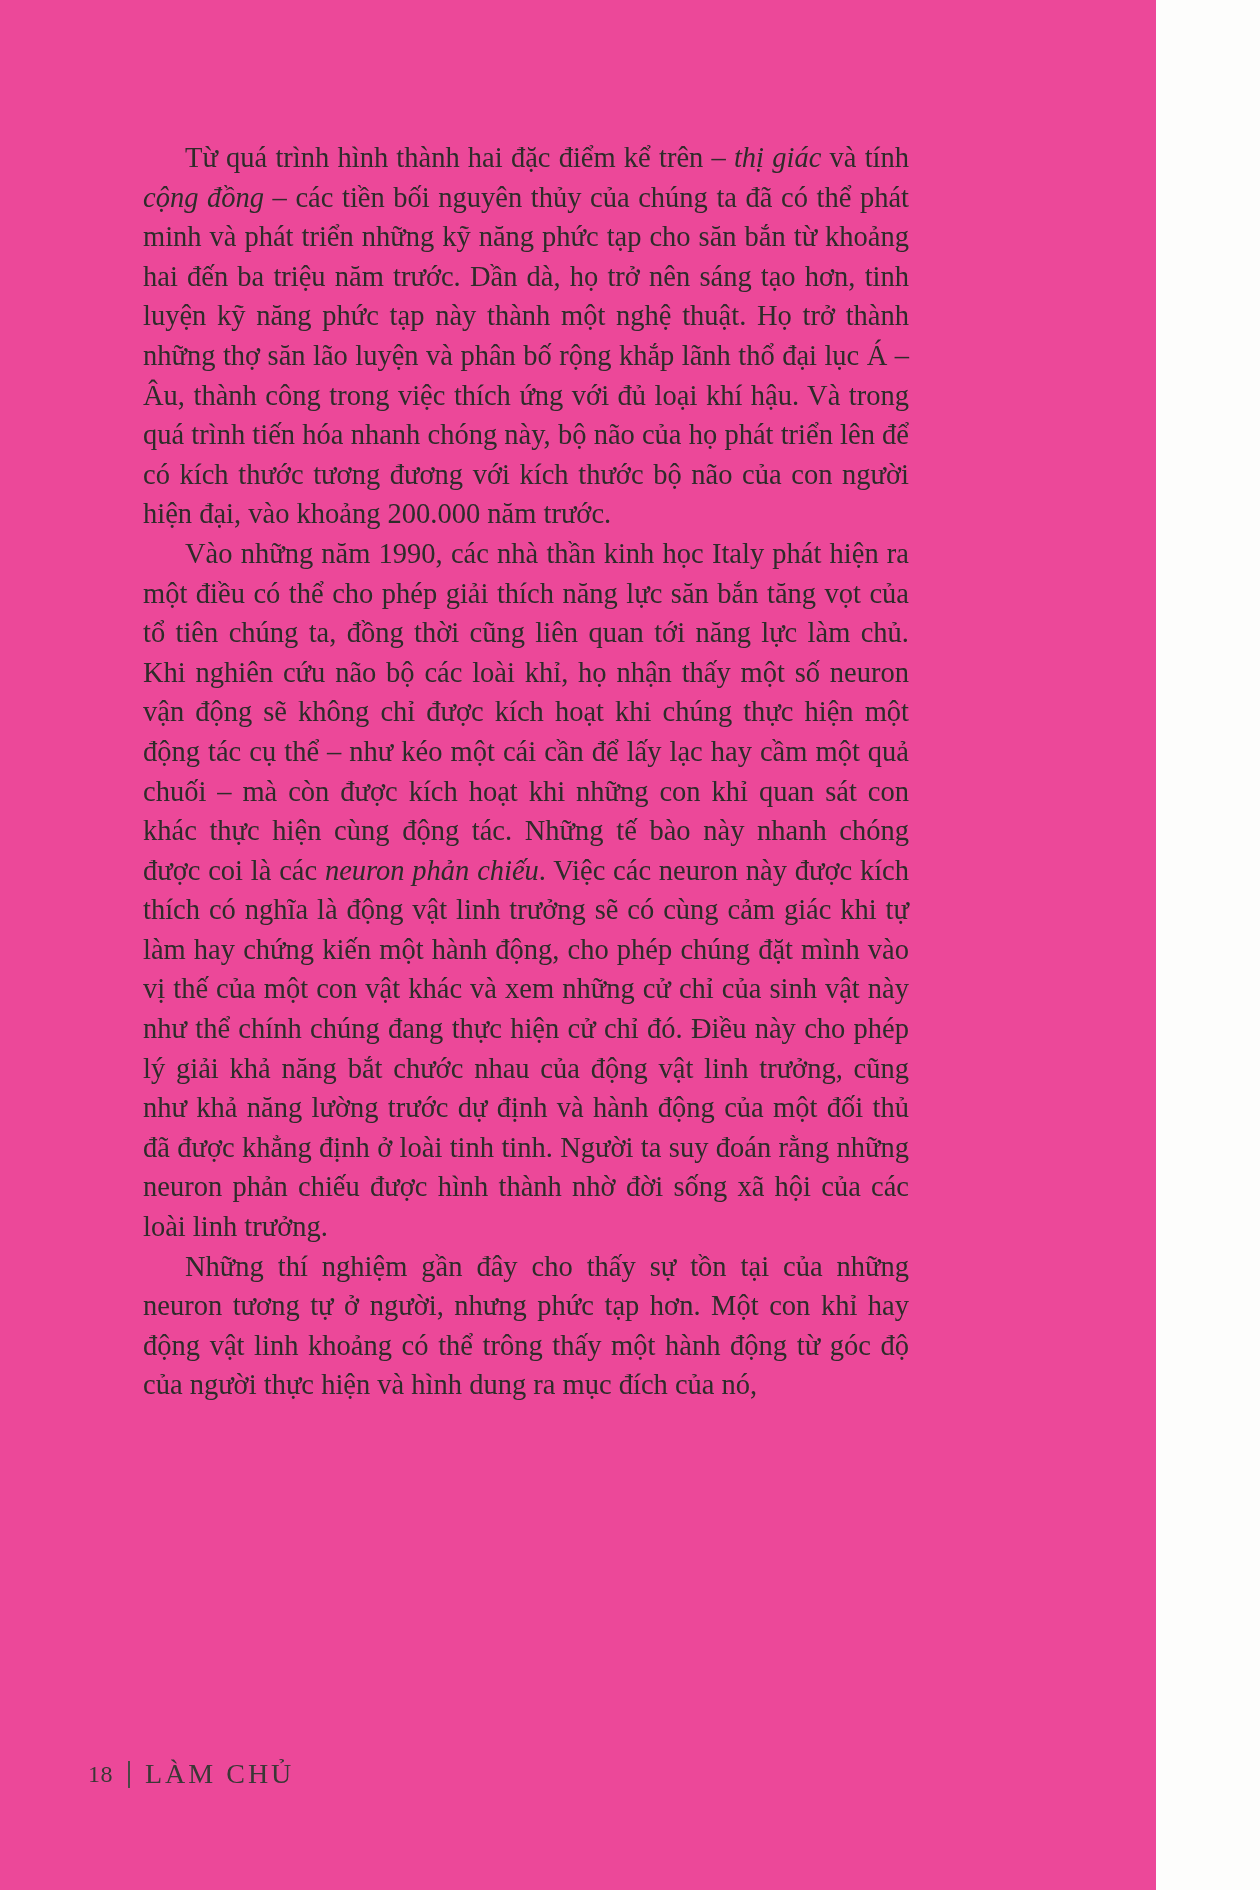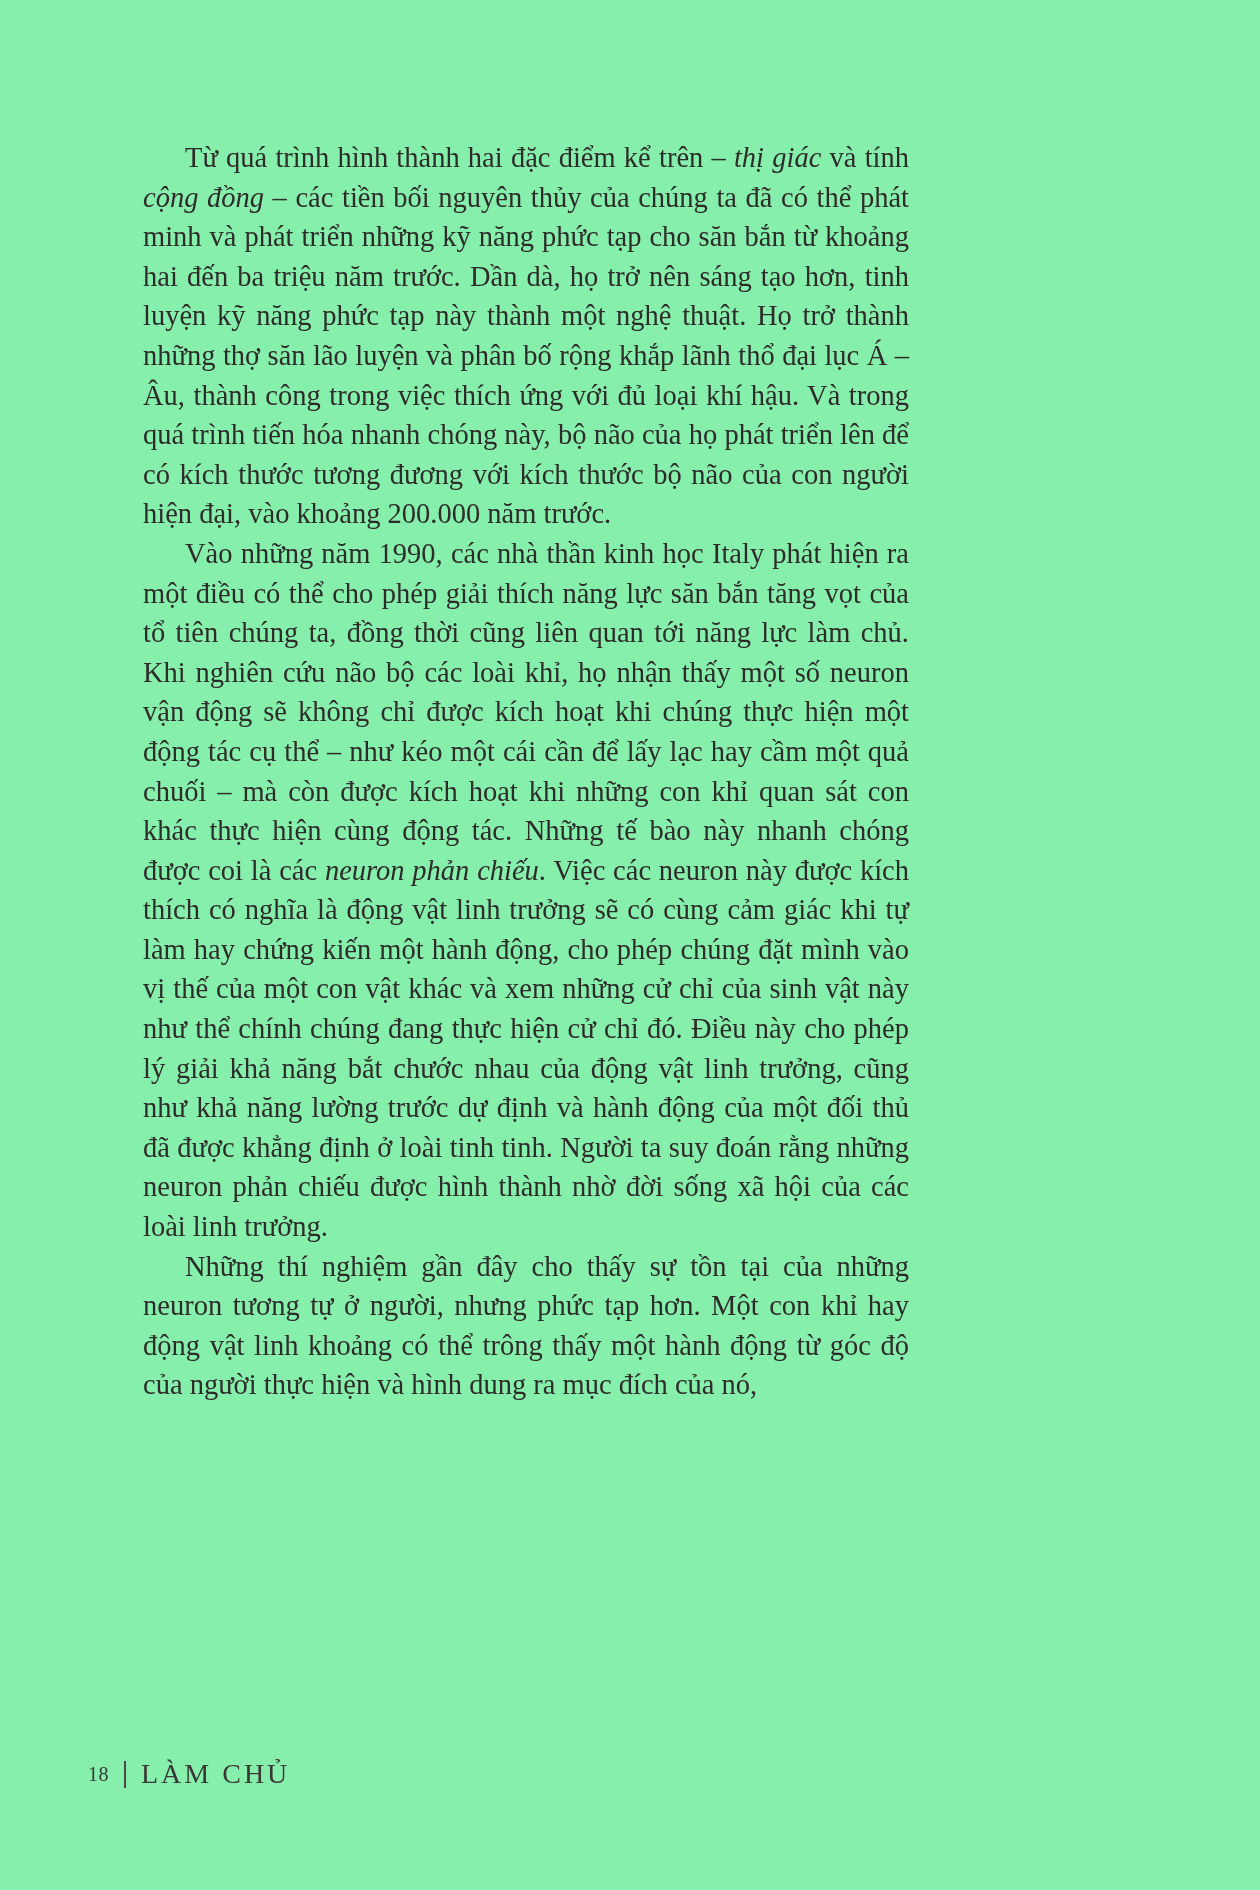--- a/index.html
+++ b/index.html
@@ -8,23 +8,23 @@
   }
   body {
     width: 1260px;
     height: 1890px;
     background: #fdfdfc;
     font-family: "Liberation Serif", "DejaVu Serif", serif;
     overflow: hidden;
   }
   .page {
     position: relative;
-    width: 1260px;
+    width: 1156px;
     height: 1890px;
-    background: #86efac;
+    background: #ec4899;
   }
   .text-block {
     position: absolute;
     top: 138px;
     left: 143px;
     width: 766px;
     color: #2e2c2a;
     font-size: 28.5px;
     line-height: 39.6px;
     text-align: justify;
@@ -40,21 +40,21 @@
   .footer {
     position: absolute;
     left: 88px;
     top: 1756px;
     height: 36px;
     display: flex;
     align-items: center;
     color: #3a3836;
   }
   .pagenum {
-    font-size: 20px;
+    font-size: 24px;
     letter-spacing: 0.5px;
   }
   .footer-divider {
     width: 2px;
     height: 27px;
     background: #4a4846;
     margin: 0 15px 0 15px;
   }
   .running-title {
     font-size: 28px;

